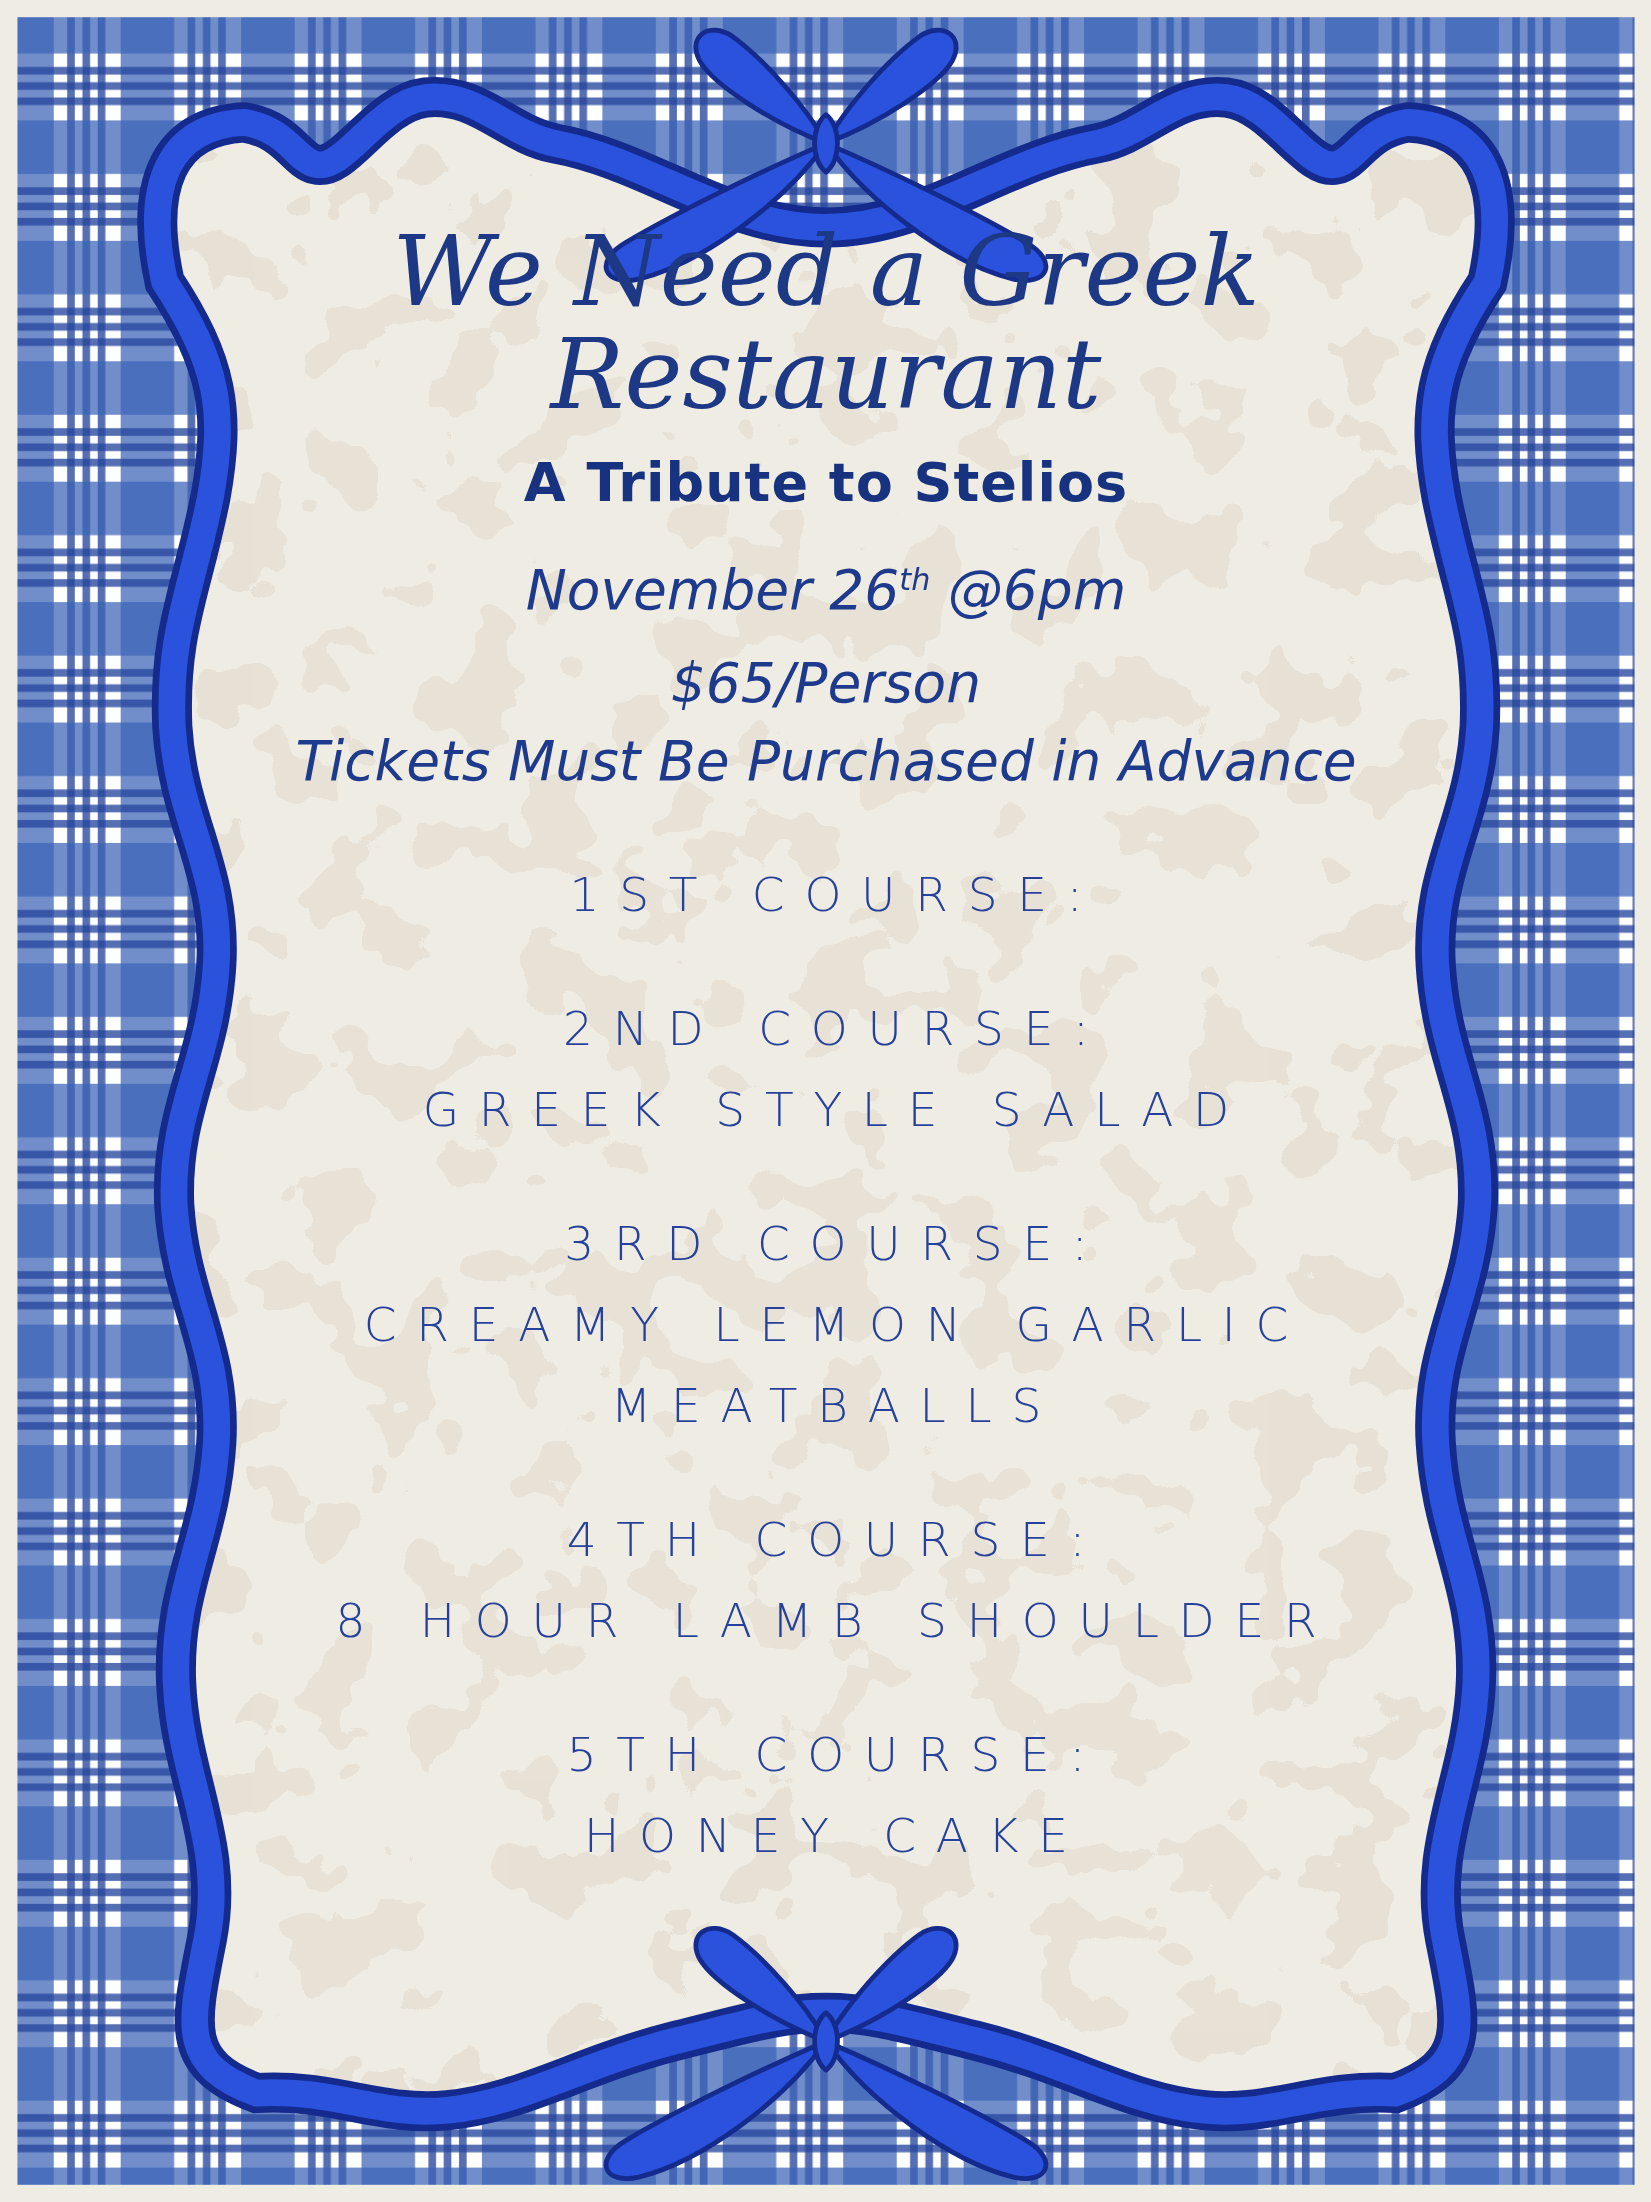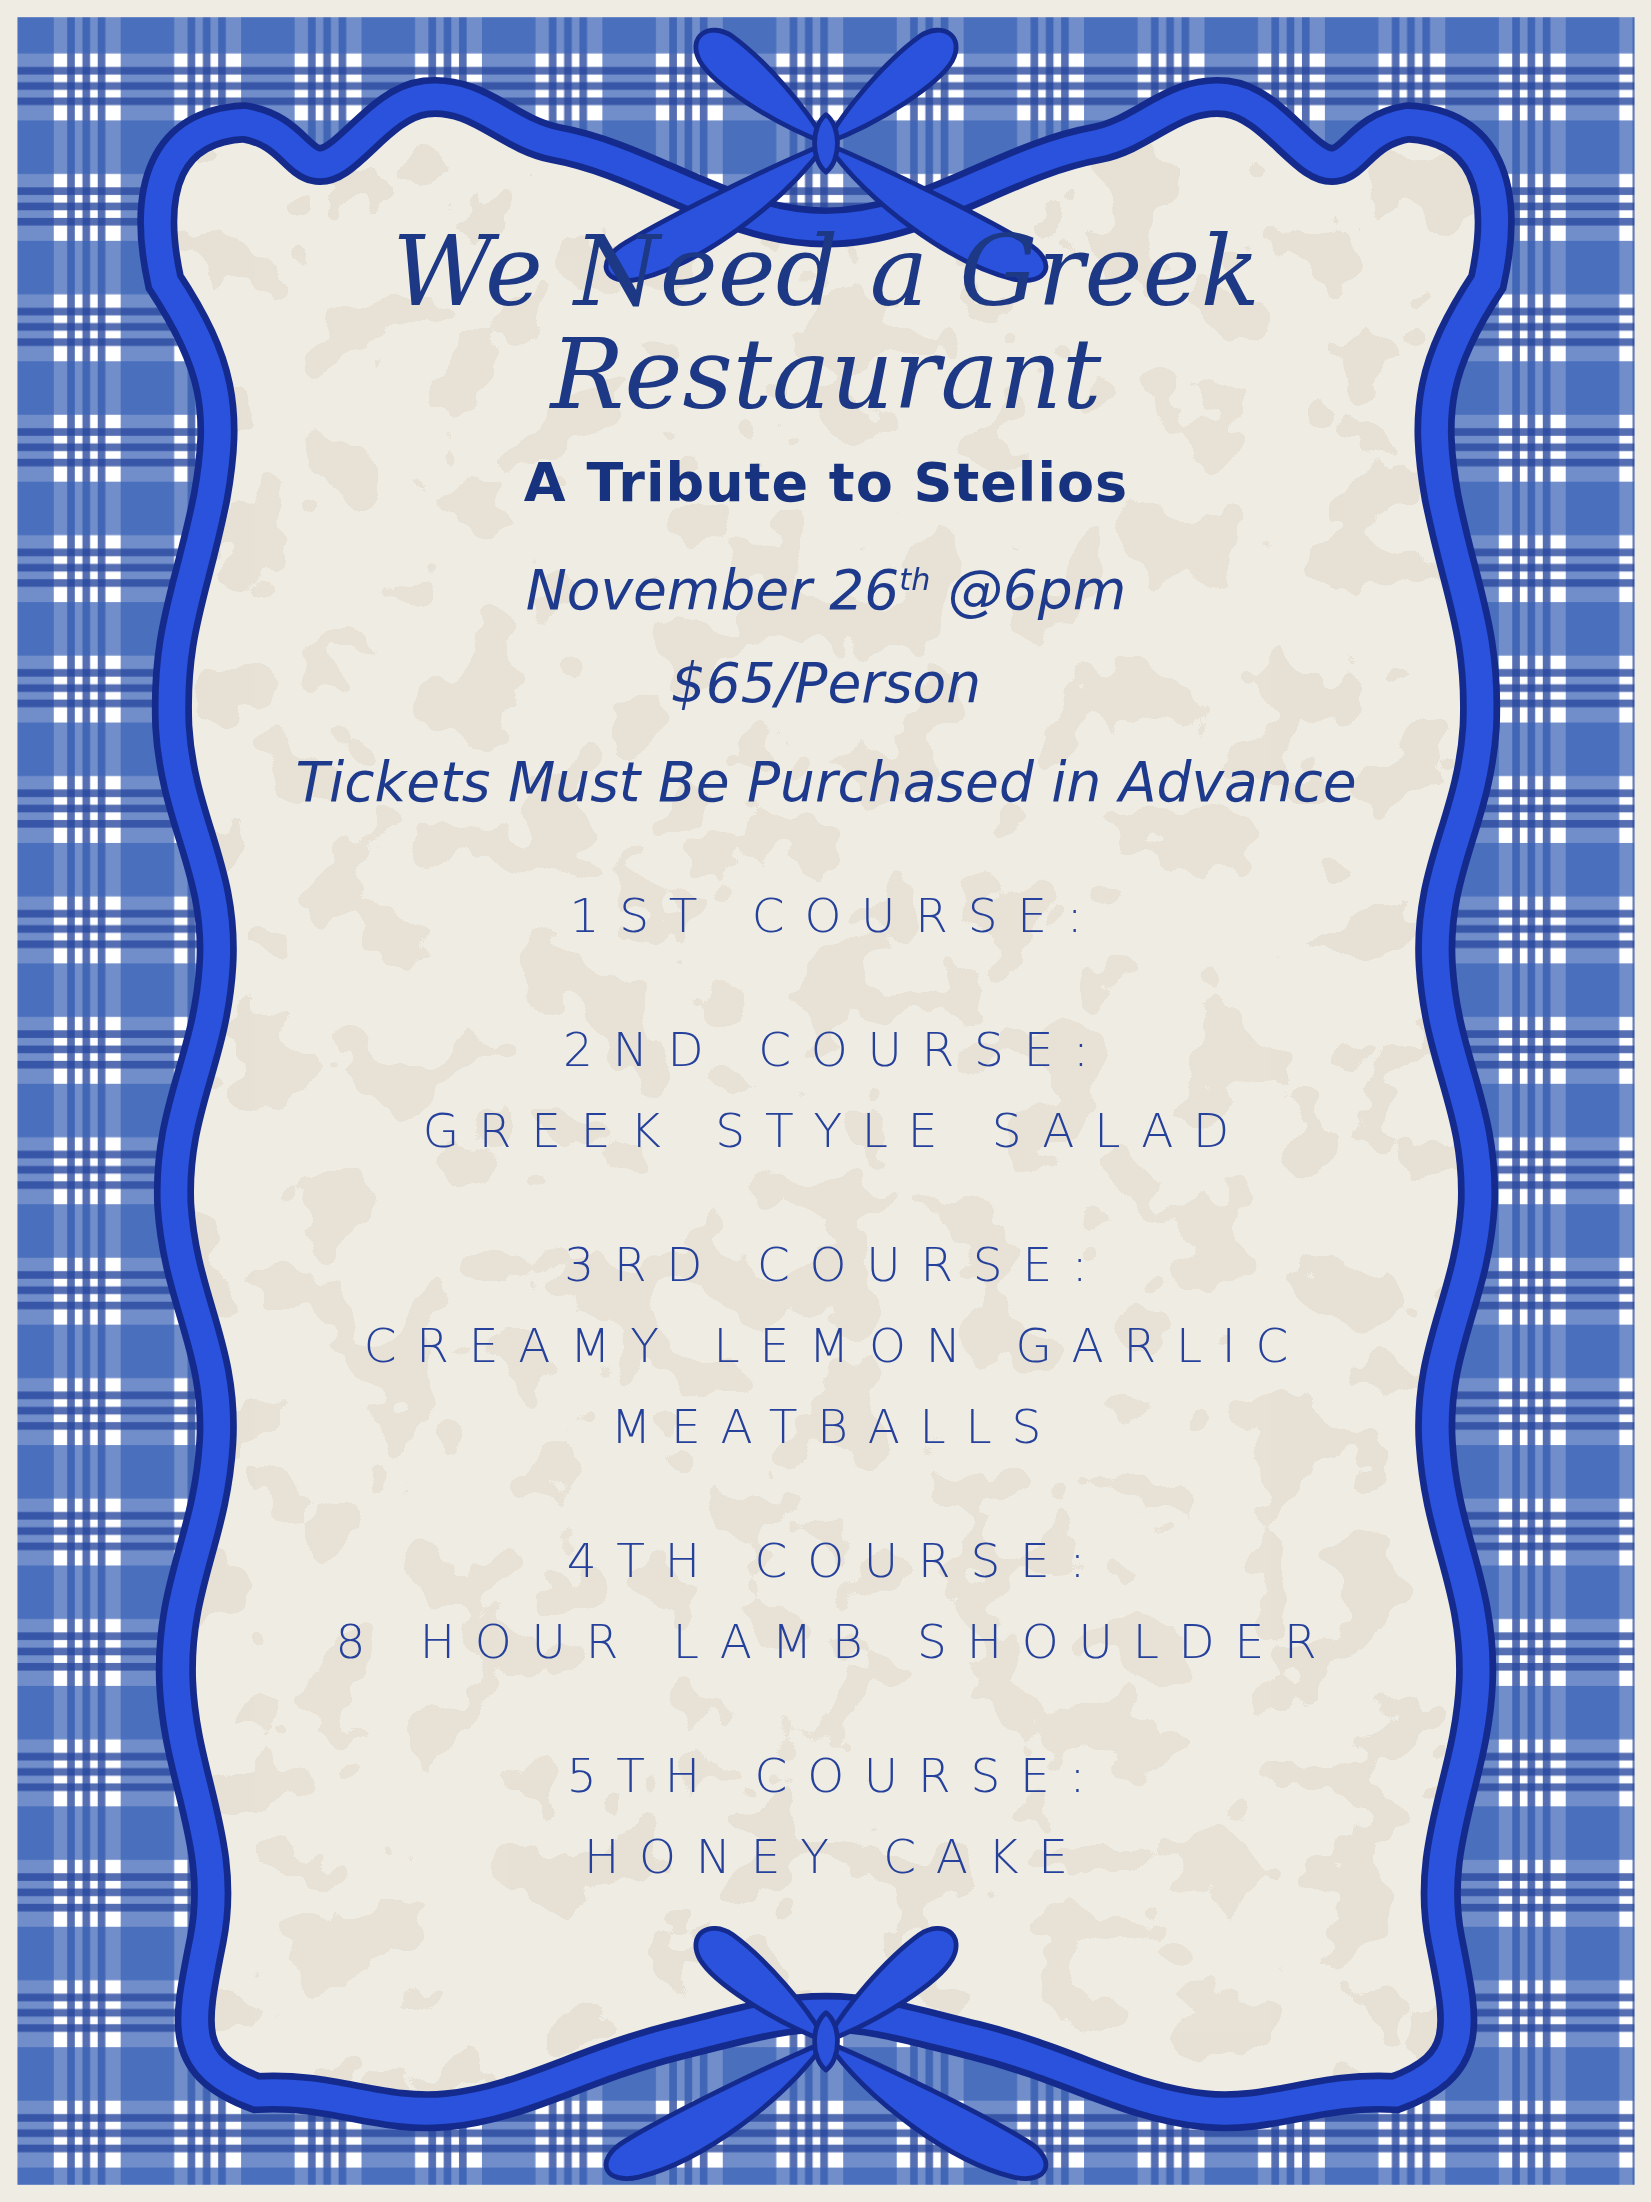--- a/index.html
+++ b/index.html
@@ -25,21 +25,21 @@
     margin-top:25px;
     font-size:54px;font-weight:bold;
     color:#17337f;letter-spacing:1px;
   }
   .hand{
     font-style:italic;font-weight:normal;
     font-size:55px;color:#1e3a8c;
   }
   .date{margin-top:44px;font-style:italic;}
   .price{margin-top:29px;}
-  .notice{margin-top:35px;}
+  .notice{margin-top:14px;}
   sup.th{font-size:0.55em;}
   .courses{margin-top:61px;color:#25419b;}
   .course-group{margin-bottom:53px;}
   .course-line{
     font-size:47px;line-height:81px;
     font-weight:300;
     letter-spacing:0.42em;text-indent:0.42em;
     white-space:nowrap;
   }
 </style>

